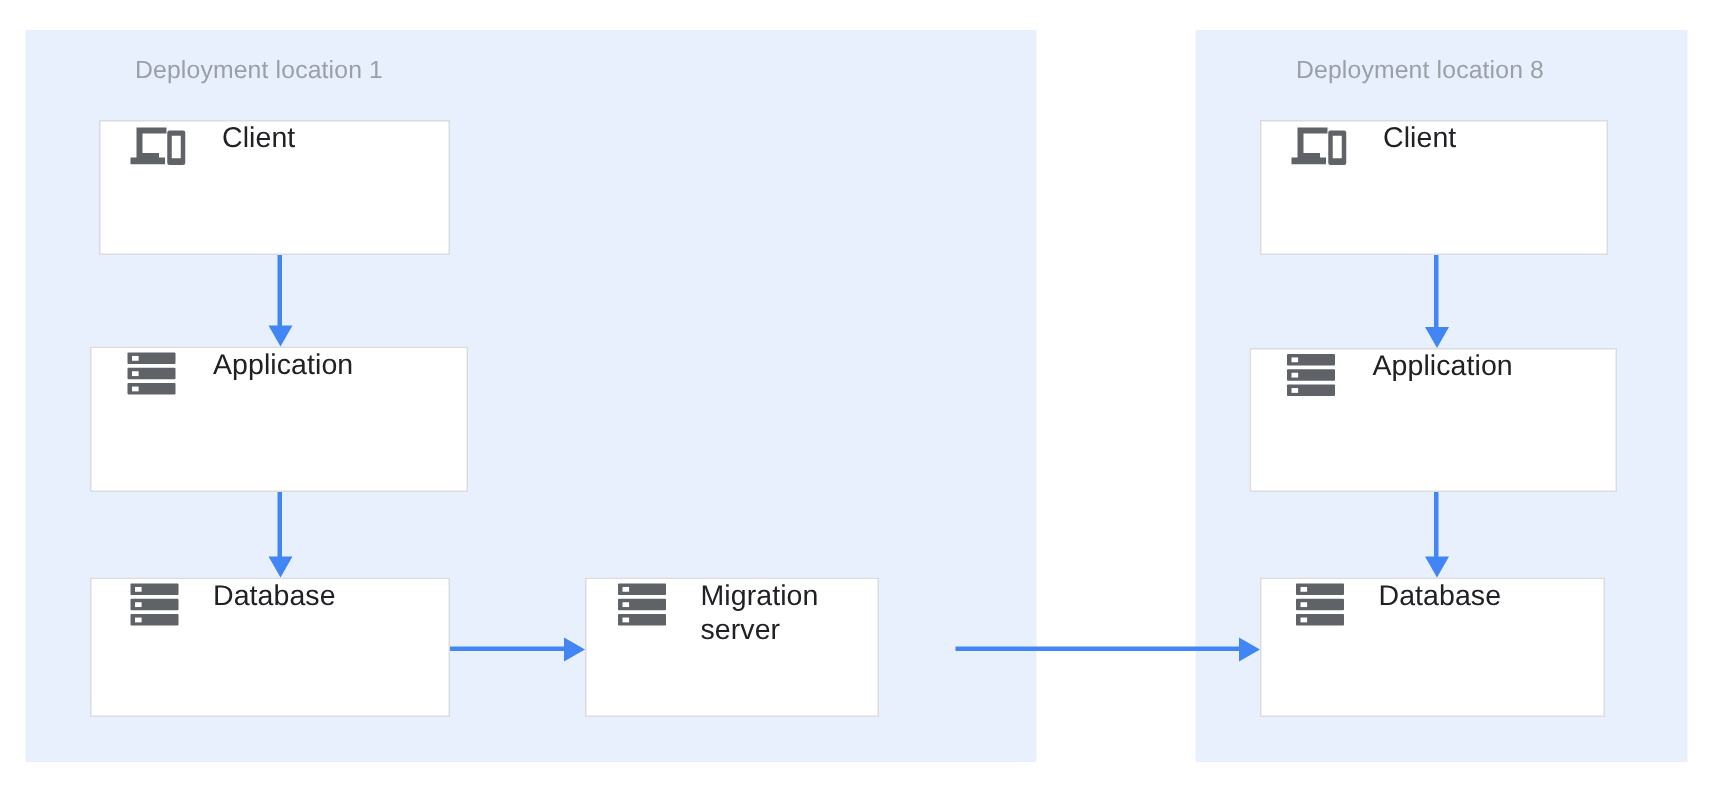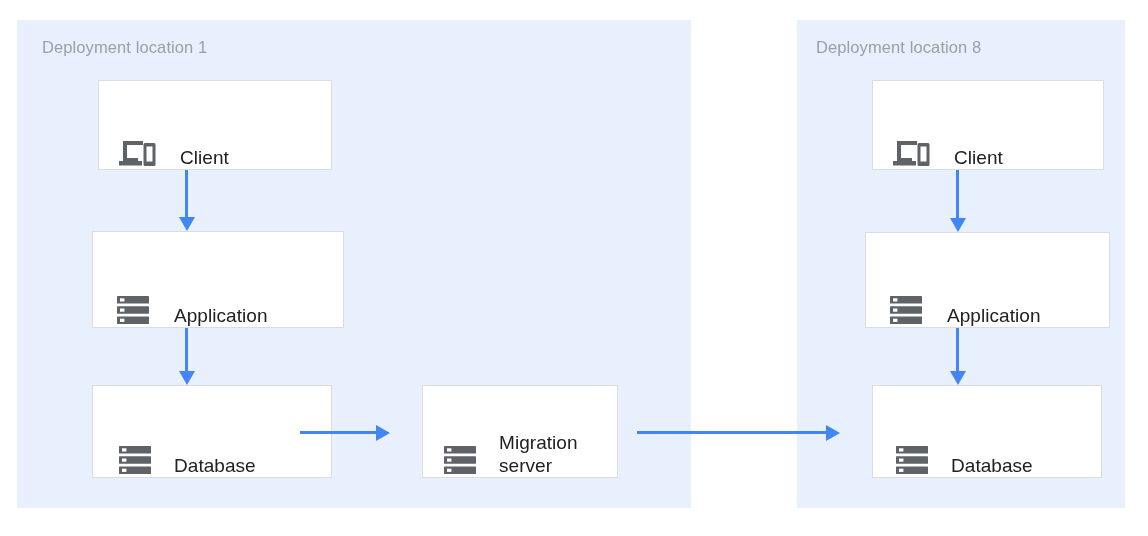--- a/index.html
+++ b/index.html
@@ -22,30 +22,30 @@
     position: absolute;
     background: #e8f0fe;
   }
   .zone-label {
     position: absolute;
     font-size: 16.5px;
     color: #9aa0a6;
     letter-spacing: 0.1px;
     white-space: nowrap;
     line-height: 1;
+    margin-left: 48px;
   }
   .node {
     position: absolute;
     background: #ffffff;
     border: 1px solid #dadce0;
     box-sizing: border-box;
     display: flex;
-    align-items: flex-end;
+    align-items: flex-start;
     justify-content: flex-start;
-    margin-left: 32px;
   }
   .node .icon-wrap {
     flex: 0 0 auto;
     display: flex;
     align-items: center;
     justify-content: center;
   }
   .node .node-label {
     font-size: 19px;
     color: #202124;

